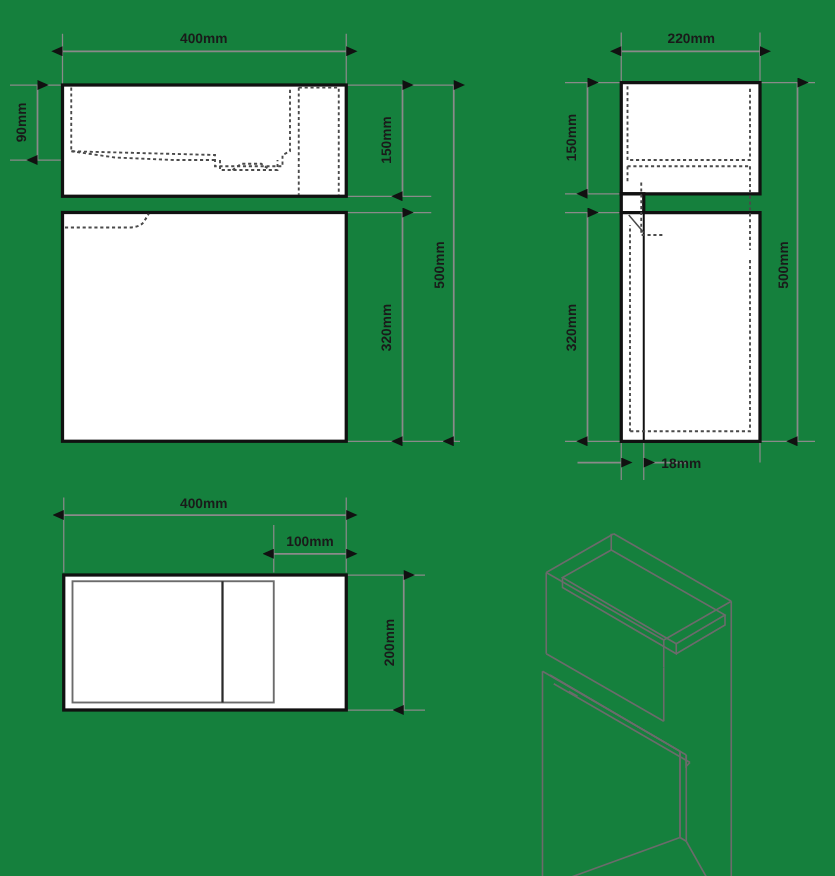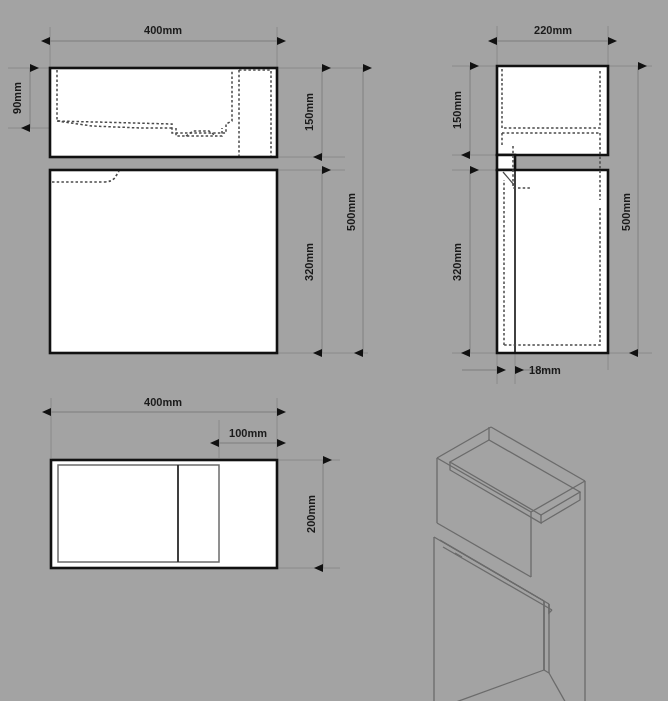--- a/index.html
+++ b/index.html
@@ -8,21 +8,21 @@
     padding: 0;
     background: #ffffff;
   }
   body {
     font-family: "Liberation Sans", sans-serif;
   }
   #sheet {
     position: relative;
     width: 668px;
     height: 701px;
-    background: #a3a3a3;
+    background: #15803d;
     overflow: hidden;
     text-decoration: underline;
   }
   #sheet svg {
     position: absolute;
     top: 0;
     left: 0;
     display: block;
   }
   text {

